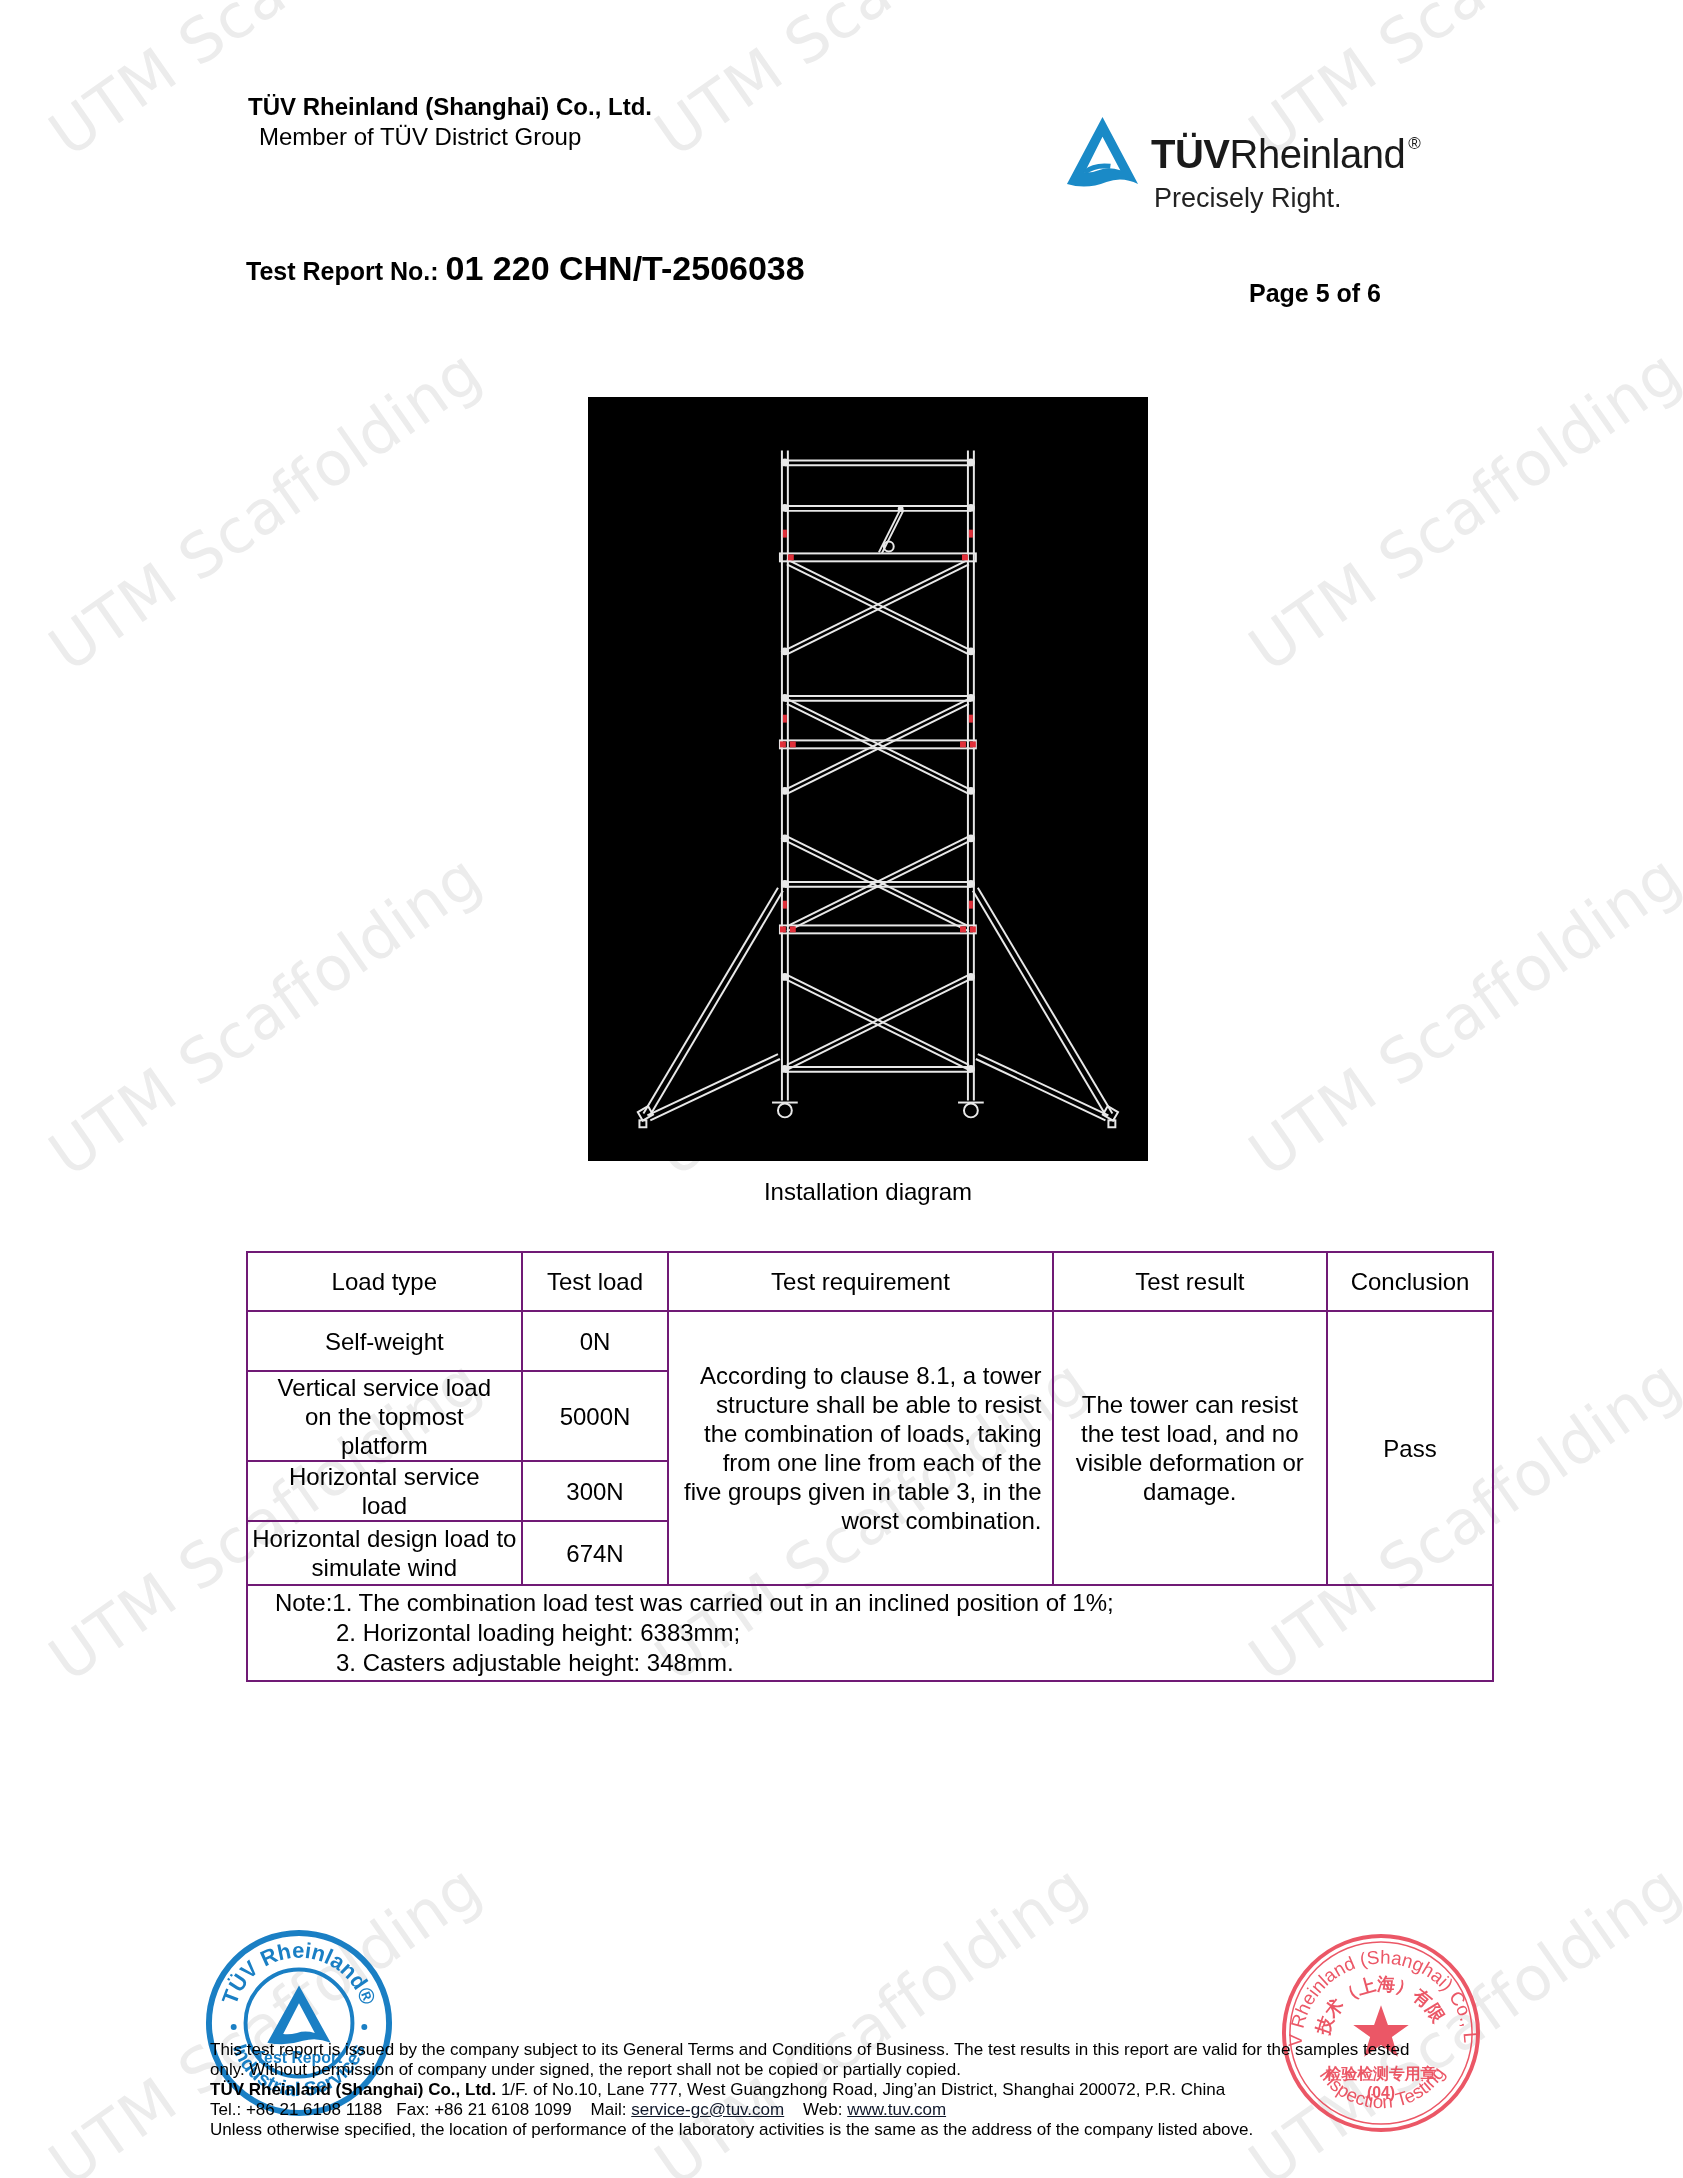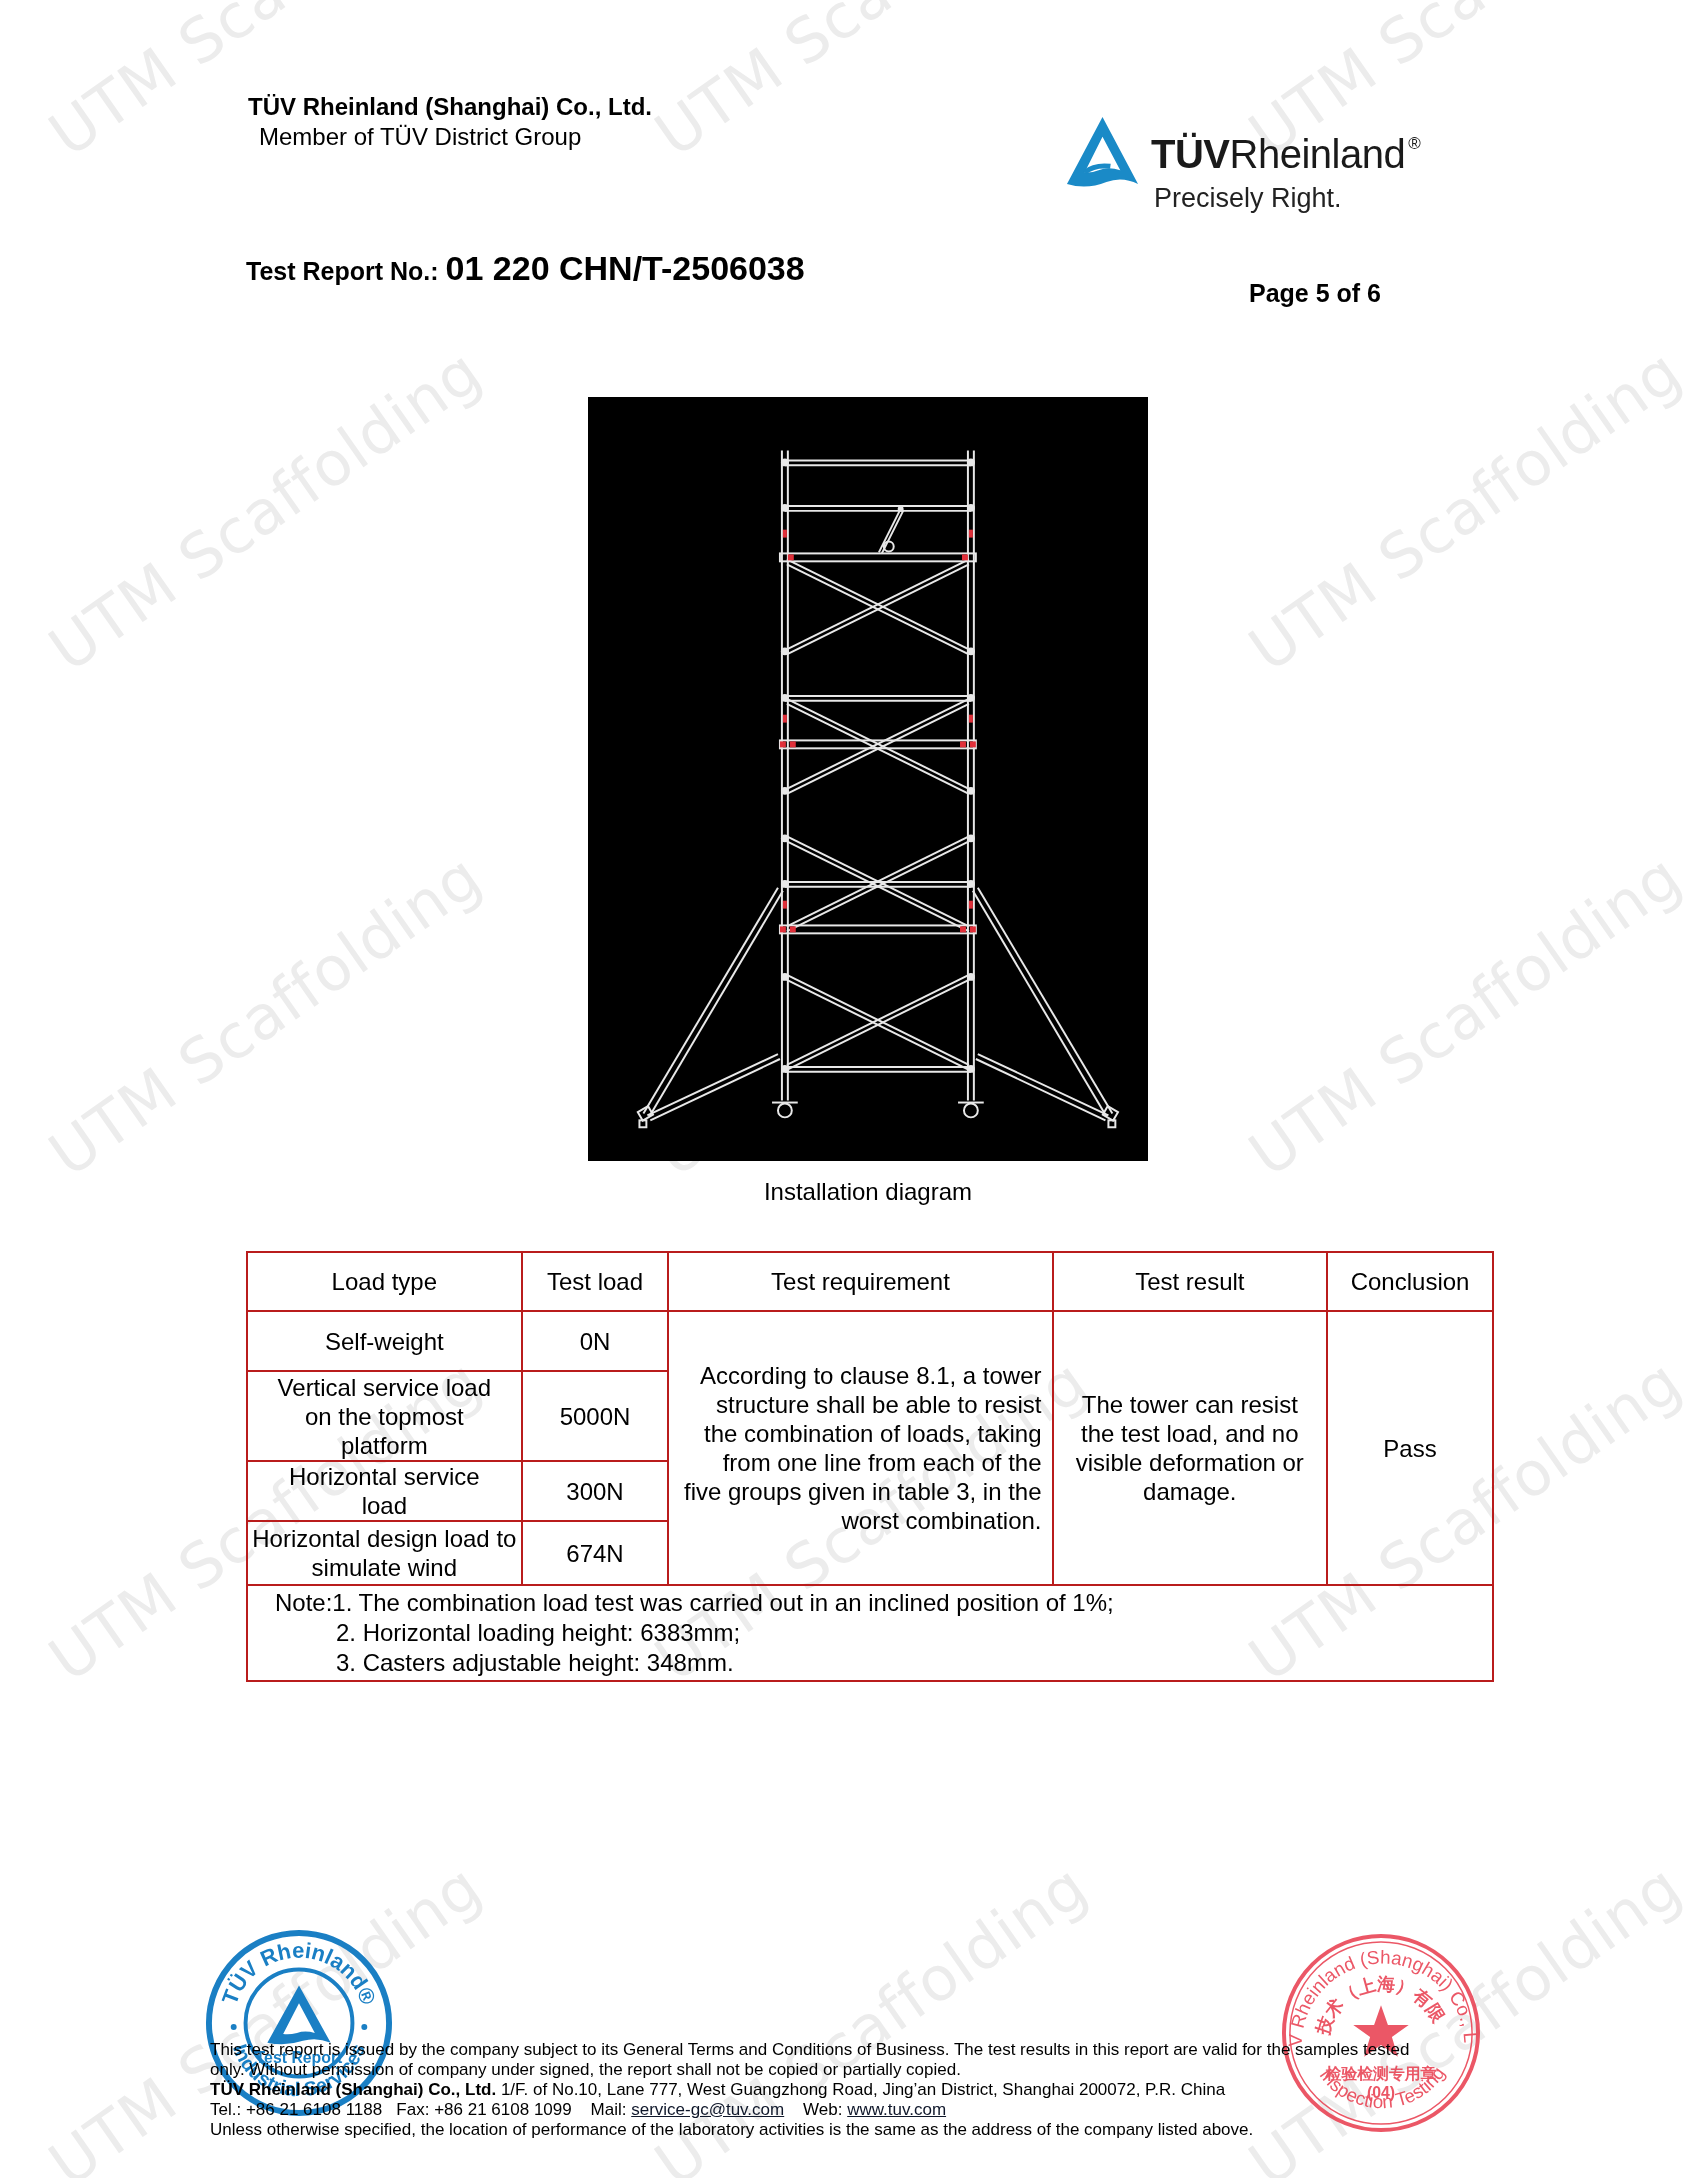--- a/index.html
+++ b/index.html
@@ -13,21 +13,21 @@
   .logo-text { left:1151px; top:132px; font-size:40px; color:#1a1a1a; letter-spacing:-0.5px; }
   .logo-text b { font-weight:bold; }
   .logo-text sup { font-size:17px; vertical-align:top; position:relative; top:2px; margin-left:3px; }
   .tagline { left:1154px; top:183px; font-size:27px; color:#222; }
   .report-no { left:246px; top:249px; font-size:25px; font-weight:bold; }
   .report-no .num { font-size:34px; }
   .page-no { left:1249px; top:279px; font-size:25px; font-weight:bold; }
   .diagram { left:588px; top:397px; width:560px; height:764px; background:#000; z-index:1; }
   .caption { left:588px; width:560px; top:1178px; text-align:center; font-size:24px; }
   table.results { position:absolute; left:246px; top:1251px; width:1248px; border-collapse:collapse; z-index:1; font-size:24px; }
-  table.results td { border:2px solid #b91c1c; text-align:center; vertical-align:middle; padding:0 6px; line-height:29px; }
+  table.results td { border:2px solid #701a75; text-align:center; vertical-align:middle; padding:0 6px; line-height:29px; }
   table.results td.note { text-align:left; padding:2px 10px 2px 27px; line-height:30px; }
   .note-line { display:block; }
   .note-line.sub { padding-left:61px; }
   .footer { left:210px; top:2040px; font-size:17px; line-height:20px; z-index:3; white-space:nowrap; }
   .footer a { color:#0f172a; text-decoration:underline; }
   .stamp { position:absolute; z-index:2; }
 </style>
 </head>
 <body>
 

